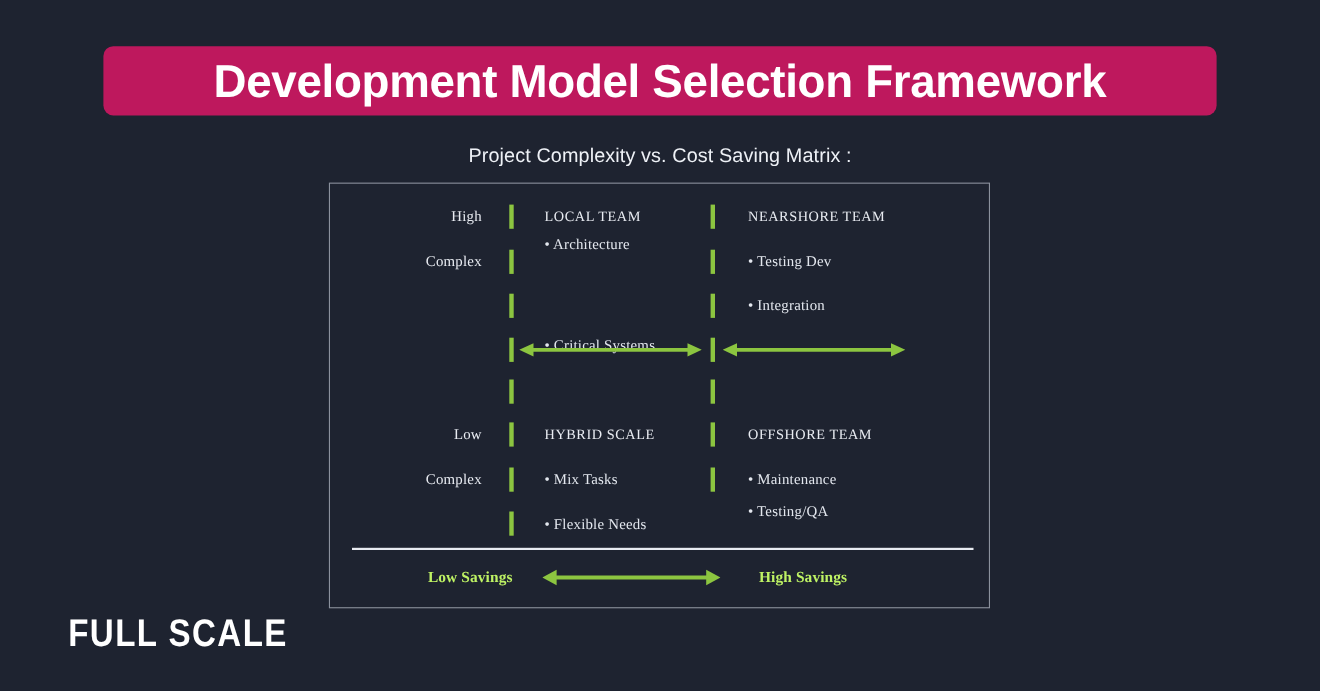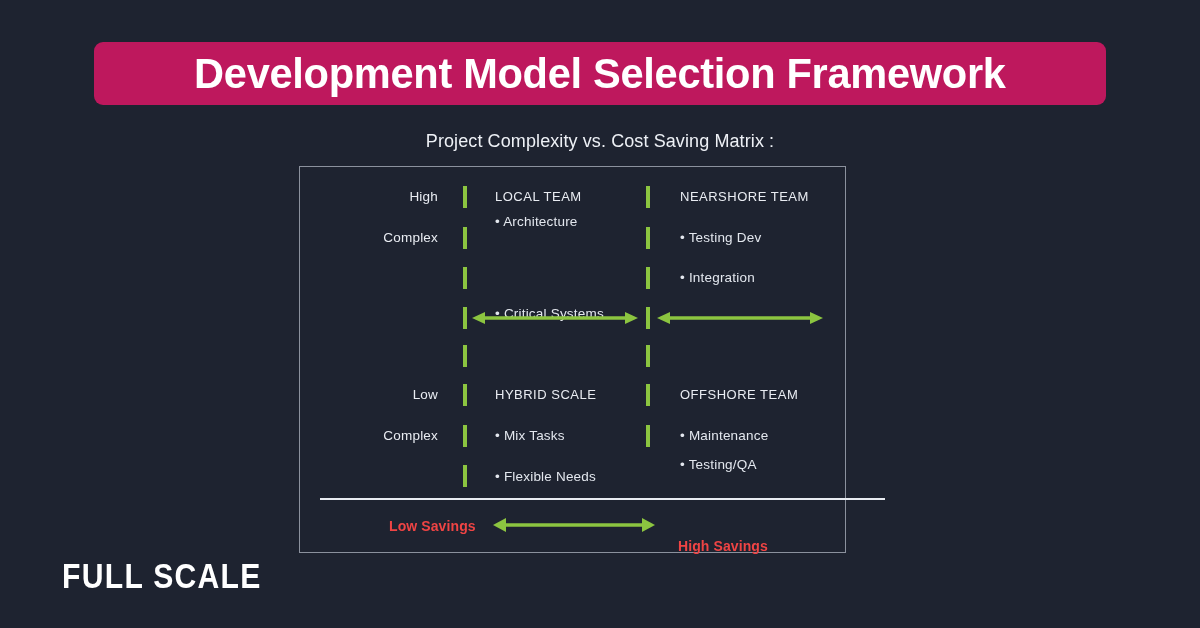--- a/index.html
+++ b/index.html
@@ -38,23 +38,24 @@
     color:#eef1f6;
     font-size:18px;
     font-weight:400;
     letter-spacing:0.1px;
   }
 
   
   .matrix {
     position:absolute;
     left:299px; top:166px;
-    width:547px; height:387px;
+    width:601px; height:387px;
     border:1.5px solid #8b919d;
     background:transparent;
+    font-family:Liberation Serif, serif;
   }
 
   
   .dash-col { position:absolute; top:0; width:4px; }
   .dash-col.left  { left:163px; }
   .dash-col.right { left:346px; }
   .dash {
     position:absolute;
     width:4px; height:22px;
     background:#8cc540;
@@ -101,28 +102,28 @@
     position:absolute;
     left:20px; top:331px;
     width:565px; height:2px;
     background:#e8ebf1;
   }
 
   
   .savings-label {
     position:absolute;
     top:351px;
-    color:#ef4444;
+    color:#bef264;
     font-size:14px;
     font-weight:bold;
     letter-spacing:0.1px;
     white-space:nowrap;
   }
   .savings-low  { left:89px; }
-  .savings-high { left:378px;margin-top:20px; }
+  .savings-high { left:390px; }
   .savings-arrow { position:absolute; left:193px; top:348px; }
 
   
   .logo {
     position:absolute;
     left:62px; top:556px;
     color:#ffffff;
     font-size:35px;
     font-weight:bold;
     letter-spacing:1.5px;

